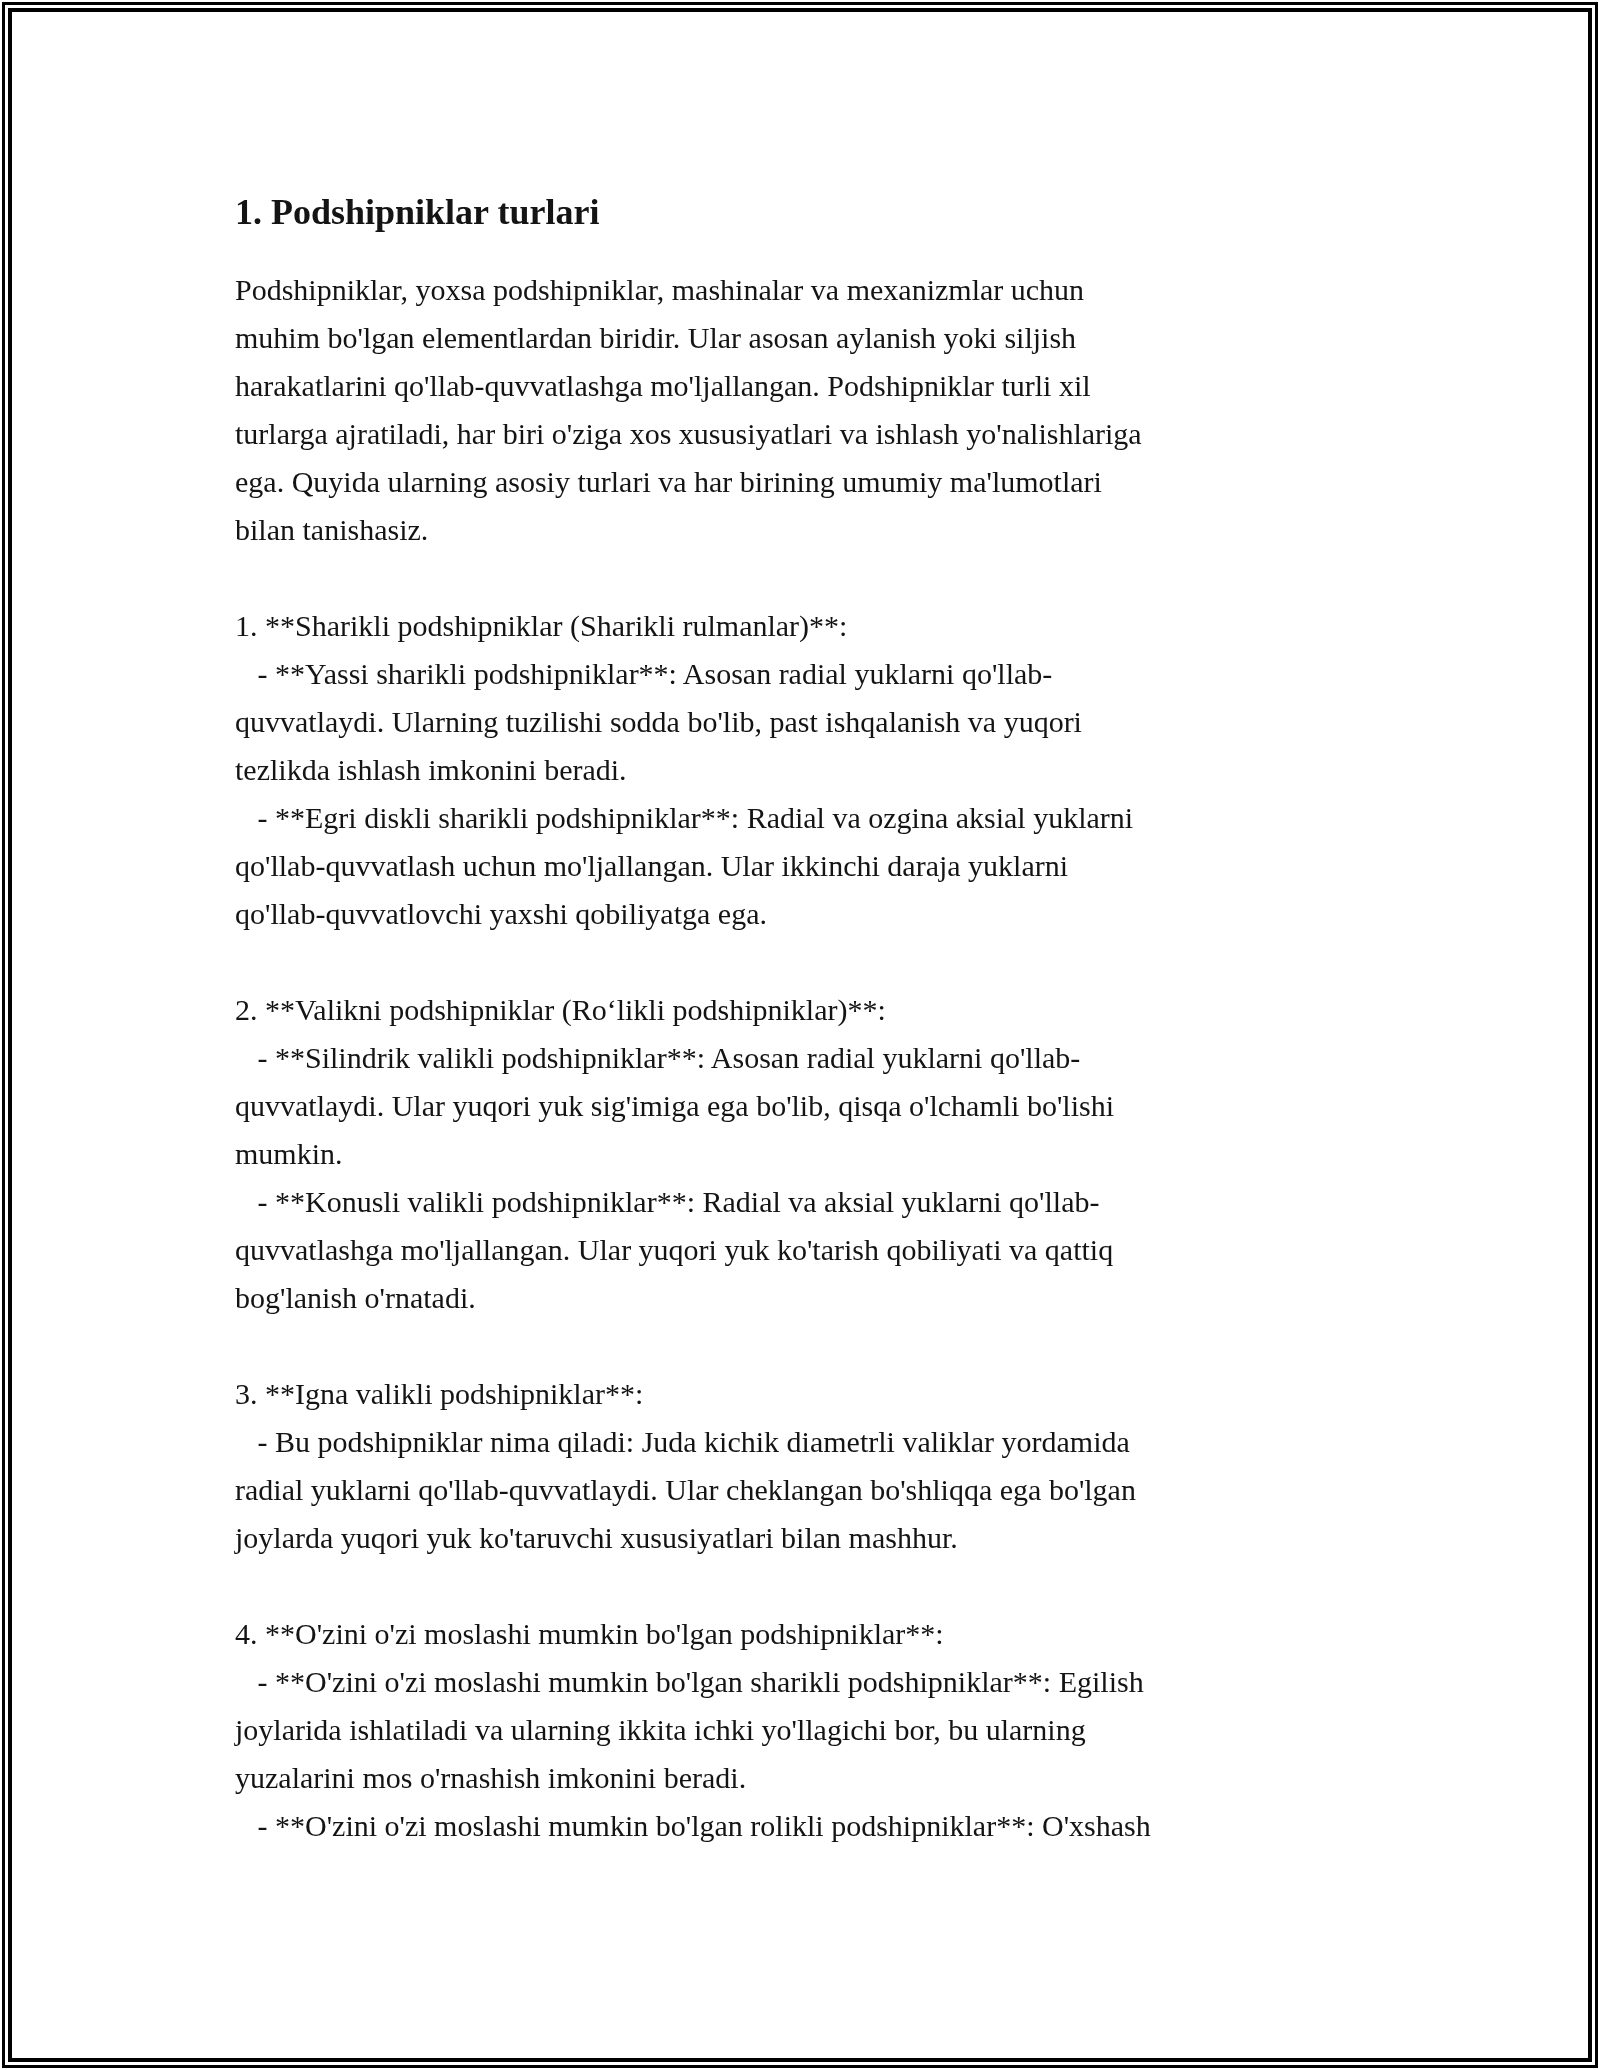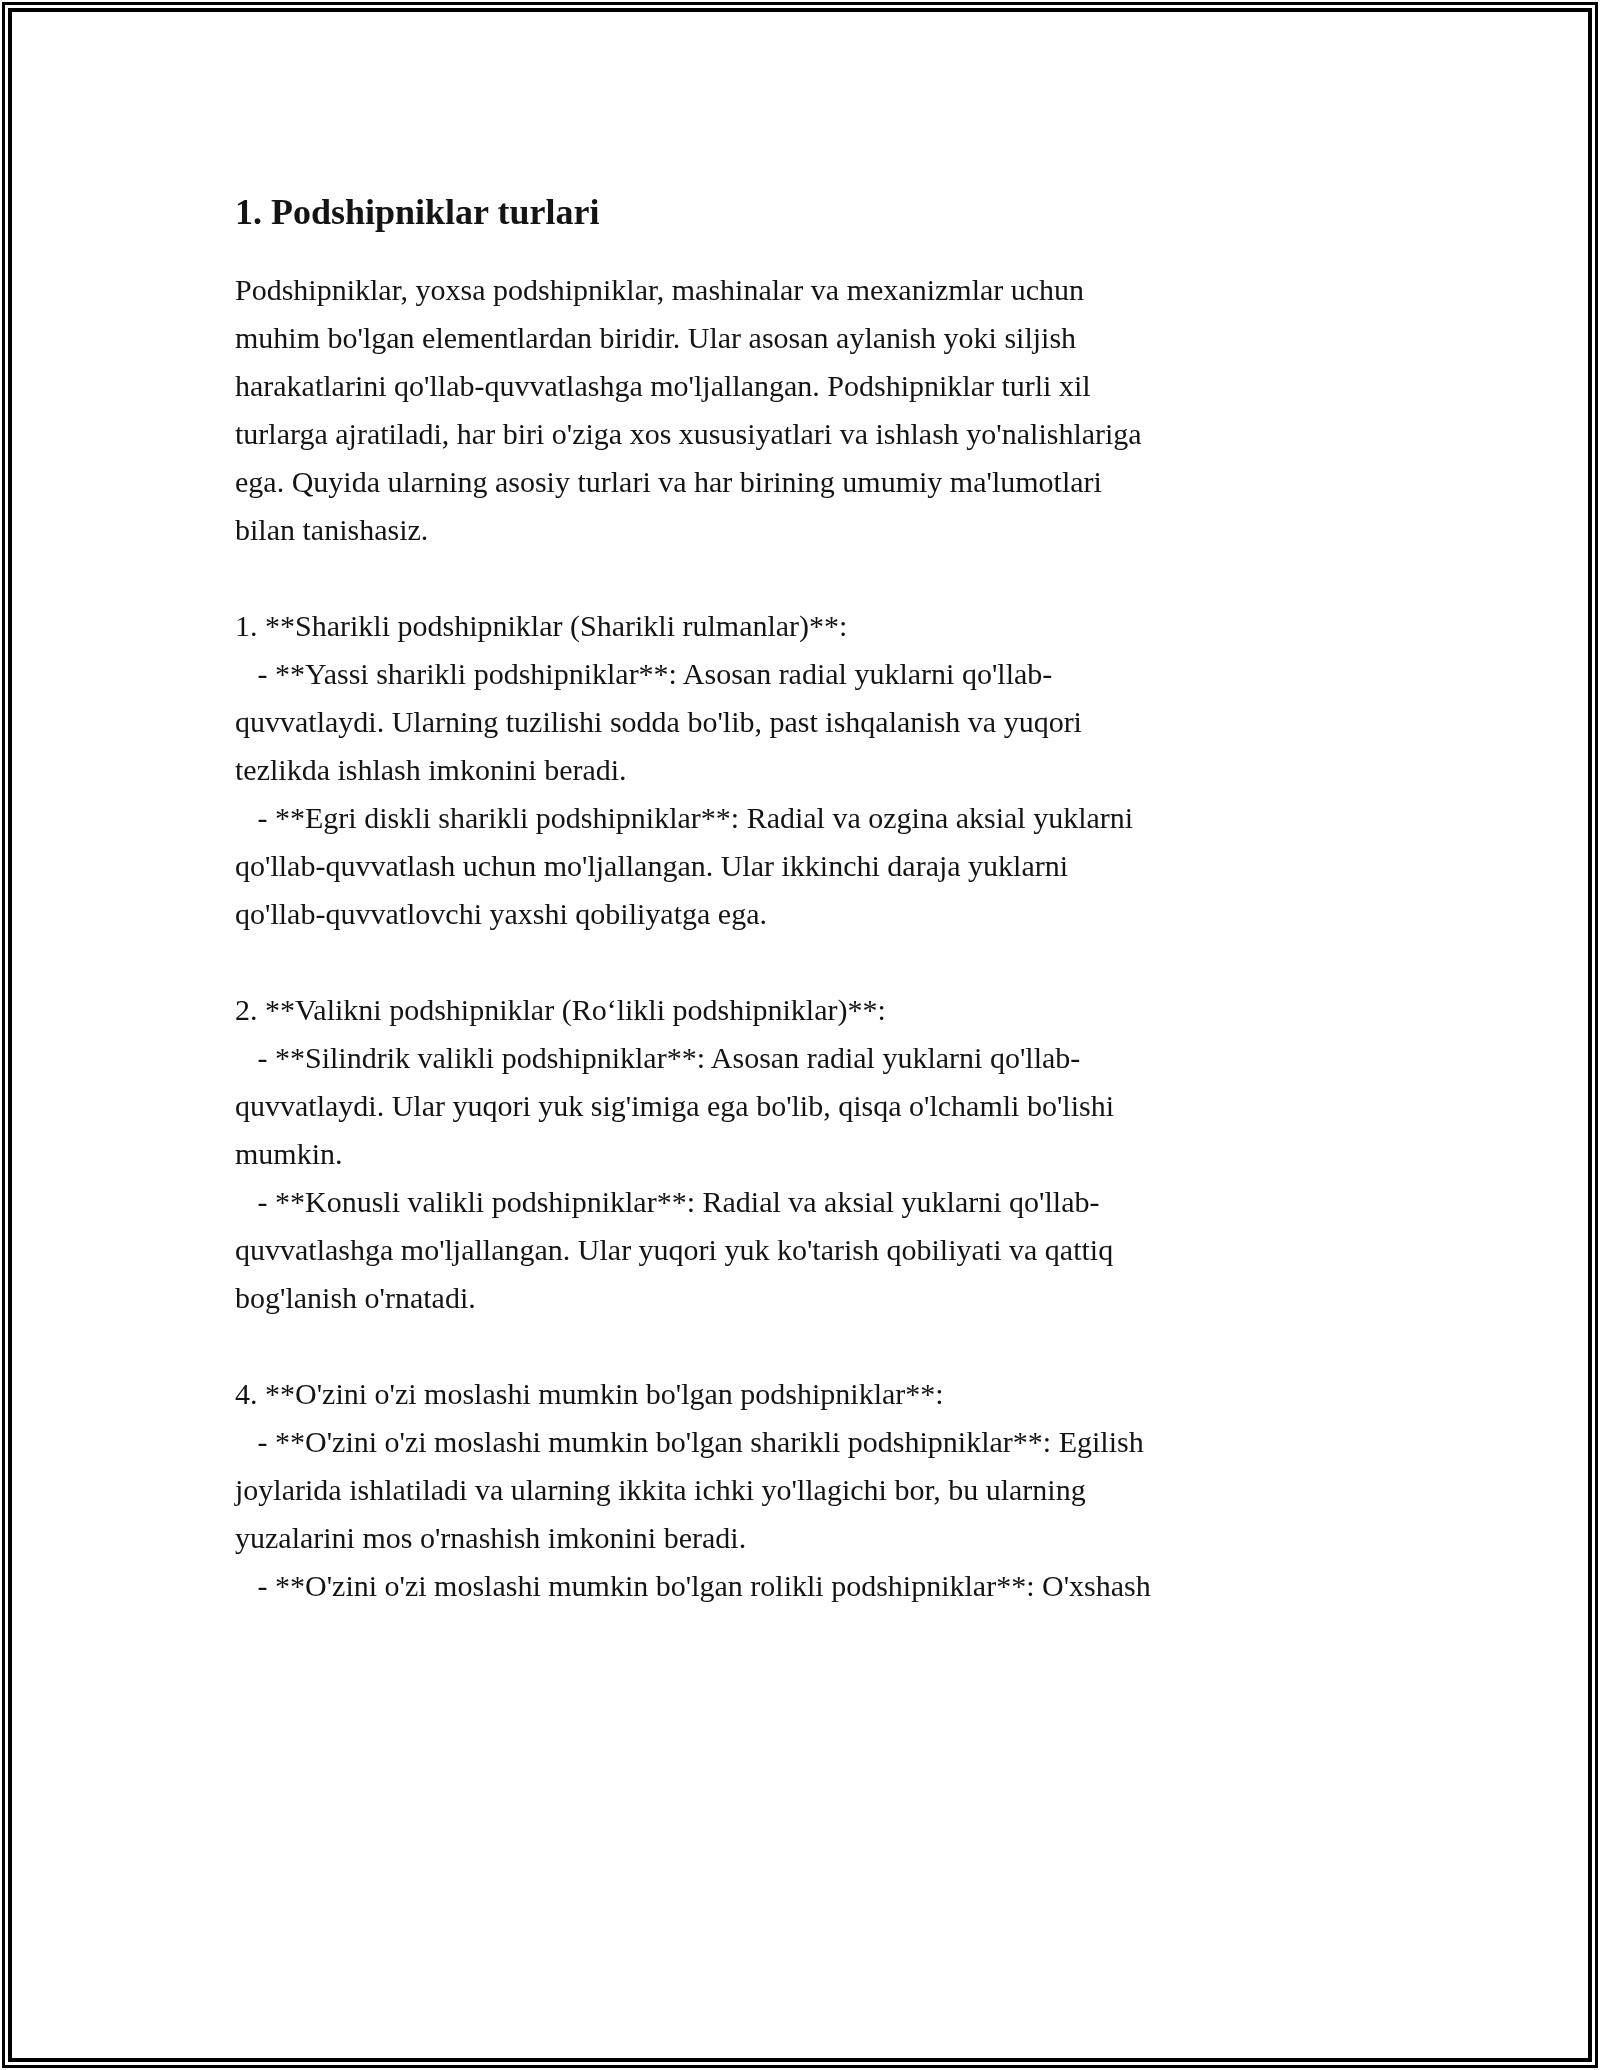--- a/index.html
+++ b/index.html
@@ -80,20 +80,24 @@
 qo'llab-quvvatlovchi yaxshi qobiliyatga ega.</p>
 
         <p class="para">2. **Valikni podshipniklar (Roʻlikli podshipniklar)**:
    - **Silindrik valikli podshipniklar**: Asosan radial yuklarni qo'llab-
 quvvatlaydi. Ular yuqori yuk sig'imiga ega bo'lib, qisqa o'lchamli bo'lishi
 mumkin.
    - **Konusli valikli podshipniklar**: Radial va aksial yuklarni qo'llab-
 quvvatlashga mo'ljallangan. Ular yuqori yuk ko'tarish qobiliyati va qattiq
 bog'lanish o'rnatadi.</p>
 
+        <p class="para">3. **Igna valikli podshipniklar**:
+   - Bu podshipniklar nima qiladi: Juda kichik diametrli valiklar yordamida
+radial yuklarni qo'llab-quvvatlaydi. Ular cheklangan bo'shliqqa ega bo'lgan
+joylarda yuqori yuk ko'taruvchi xususiyatlari bilan mashhur.</p>
 
         <p class="para">4. **O'zini o'zi moslashi mumkin bo'lgan podshipniklar**:
    - **O'zini o'zi moslashi mumkin bo'lgan sharikli podshipniklar**: Egilish
 joylarida ishlatiladi va ularning ikkita ichki yo'llagichi bor, bu ularning
 yuzalarini mos o'rnashish imkonini beradi.
    - **O'zini o'zi moslashi mumkin bo'lgan rolikli podshipniklar**: O'xshash</p>
 
       </div>
     </div>
   </div>

